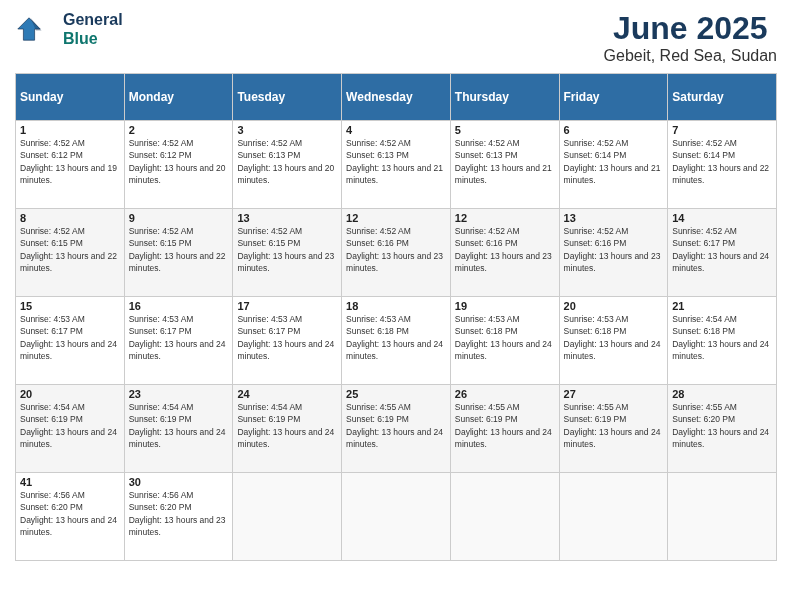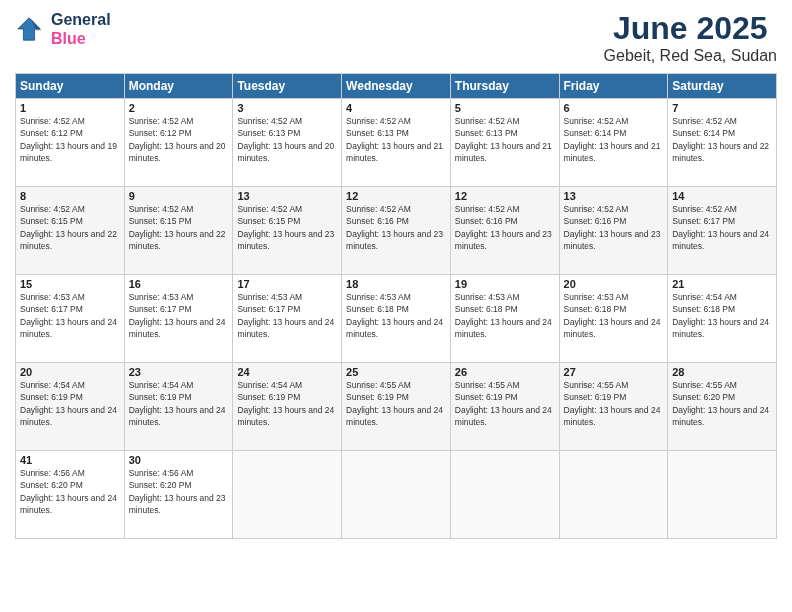--- a/index.html
+++ b/index.html
@@ -19,21 +19,21 @@
     }
     .header {
       display: flex;
       justify-content: space-between;
       align-items: flex-start;
       margin-bottom: 8px;
     }
     .logo {
       display: flex;
       align-items: center;
-      gap: 8px;
+      gap: 20px;
     }
     .logo-icon {
       width: 28px;
       height: 28px;
     }
     .title-block {
       text-align: center;
     }
     .month-title {
       font-size: 32px;
@@ -47,21 +47,21 @@
     table {
       width: 100%;
       border-collapse: collapse;
       table-layout: fixed;
     }
     thead th {
       background-color: #2e6da4;
       color: #fff;
       font-size: 12px;
       font-weight: bold;
-      padding: 5px 4px;
+      padding: 16px 4px;
       border: 1px solid #ccc;
       text-align: left;
     }
     tbody td {
       vertical-align: top;
       border: 1px solid #ccc;
       padding: 3px 4px;
       font-size: 9px;
       color: #333;
       background: #fff;
@@ -92,21 +92,21 @@
 <div class="page">
   <div class="header">
     <div class="logo">
       <svg class="logo-icon" viewBox="0 0 40 40">
         <polygon points="20,4 36,20 28,20 28,36 12,36 12,20 4,20" fill="#2e7ab5"></polygon>
         <polygon points="20,4 36,20 28,20 28,36 12,36 12,20 4,20" fill="none" stroke="#1a3a5c" stroke-width="1"></polygon>
         <polygon points="22,4 38,22 30,22" fill="#1a3a5c" opacity="0.4"></polygon>
       </svg>
       <div>
         <div style="font-size:16px;font-weight:bold;color:#1a3a5c;line-height:1.2;">General</div>
-        <div style="font-size:16px;font-weight:bold;color:#ec4899;line-height:1.2;">Blue</div>
+        <div style="font-size:16px;font-weight:bold;color:#0f766e;line-height:1.2;">Blue</div>
       </div>
     </div>
     <div class="title-block">
       <div class="month-title">June 2025</div>
       <div class="subtitle">Gebeit, Red Sea, Sudan</div>
     </div>
   </div>
 
   <table>
     <thead>

